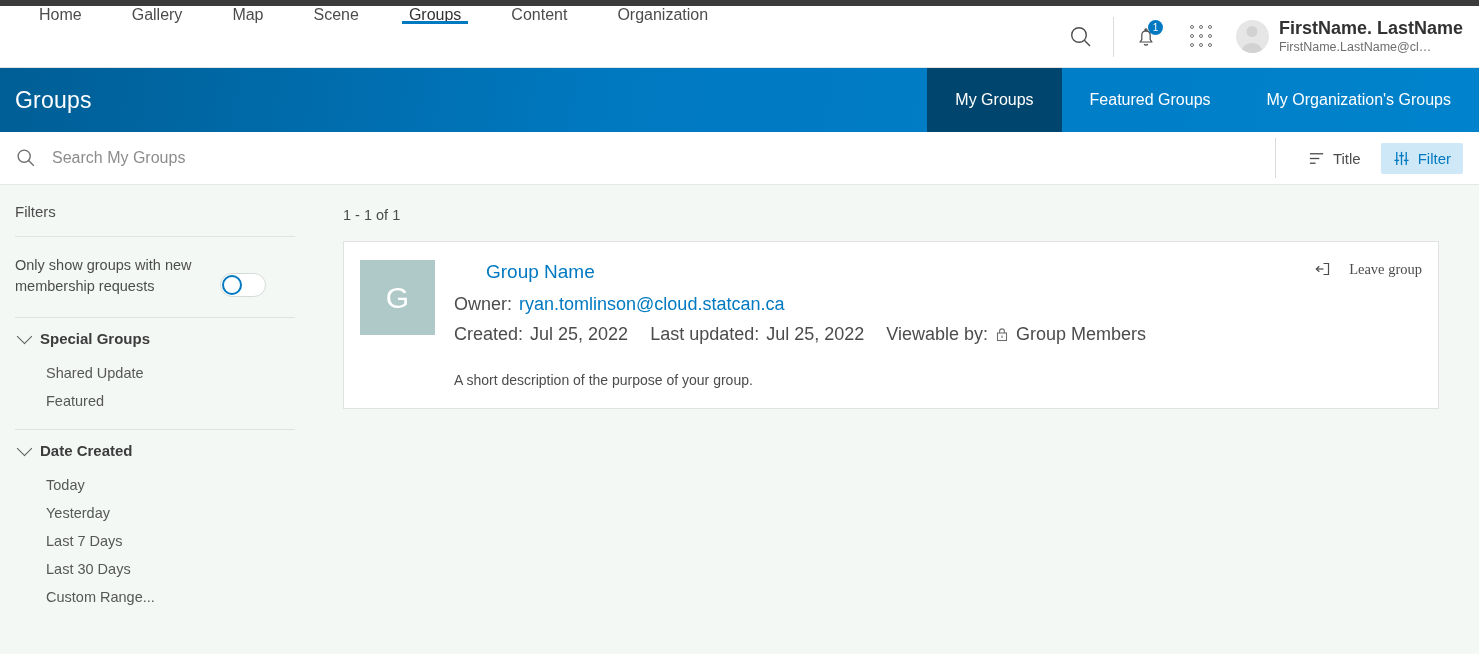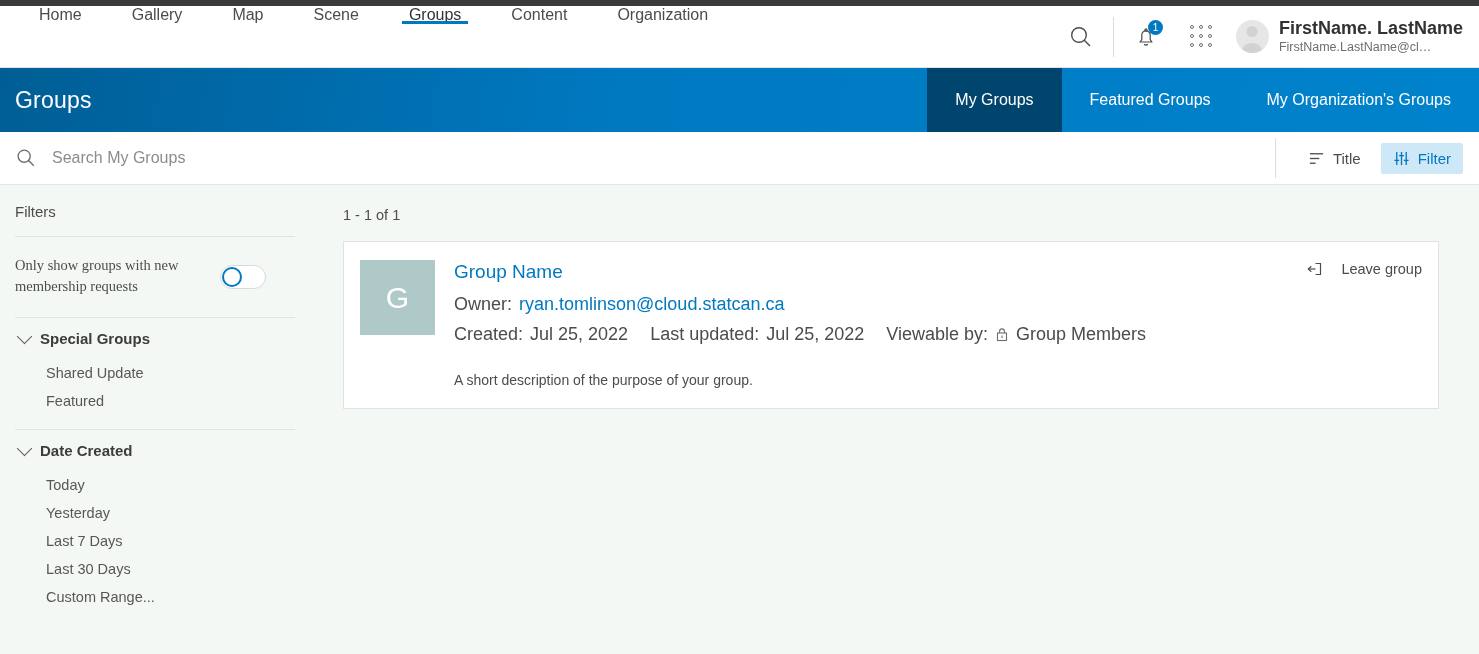--- a/index.html
+++ b/index.html
@@ -239,24 +239,23 @@
     color: #4c4c4c;
     padding: 18px 0 16px 0;
   }
   .hr {
     height: 1px;
     background: #dfe4e0;
     margin: 0;
   }
   .toggle-row {
     display: flex;
-    align-items: center;
+    align-items: flex-end;
     padding: 18px 0 20px 0;
     gap: 0;
-    font-family: Liberation Serif, serif;
   }
   .toggle-label {
     font-size: 14.5px;
     color: #4c4c4c;
     line-height: 1.45;
     flex: 1 1 auto;
     max-width: 205px;
   }
   .toggle {
     flex: 0 0 auto;
@@ -335,20 +334,21 @@
     flex: 0 0 auto;
     margin-right: 19px;
   }
   .card-main { flex: 1 1 auto; min-width: 0; }
   .card-title {
     font-size: 19px;
     color: #0079c1;
     cursor: pointer;
     line-height: 1.25;
     margin-bottom: 5px;
+    margin-left: 32px;
   }
   .card-line {
     font-size: 18px;
     color: #4c4c4c;
     line-height: 1.7;
     display: flex;
     align-items: center;
     flex-wrap: wrap;
   }
   .link { color: #0079c1; cursor: pointer; }
@@ -361,20 +361,21 @@
   }
   .leave-btn {
     position: absolute;
     top: 18px; right: 16px;
     display: flex;
     align-items: center;
     gap: 17px;
     font-size: 14.5px;
     color: #4c4c4c;
     cursor: pointer;
+    font-family: Liberation Serif, serif;
   }
   svg { display: block; }
 </style>
 </head>
 <body>
 
 <div class="top-strip"></div>
 
 <div class="nav">
   <div class="nav-links">

